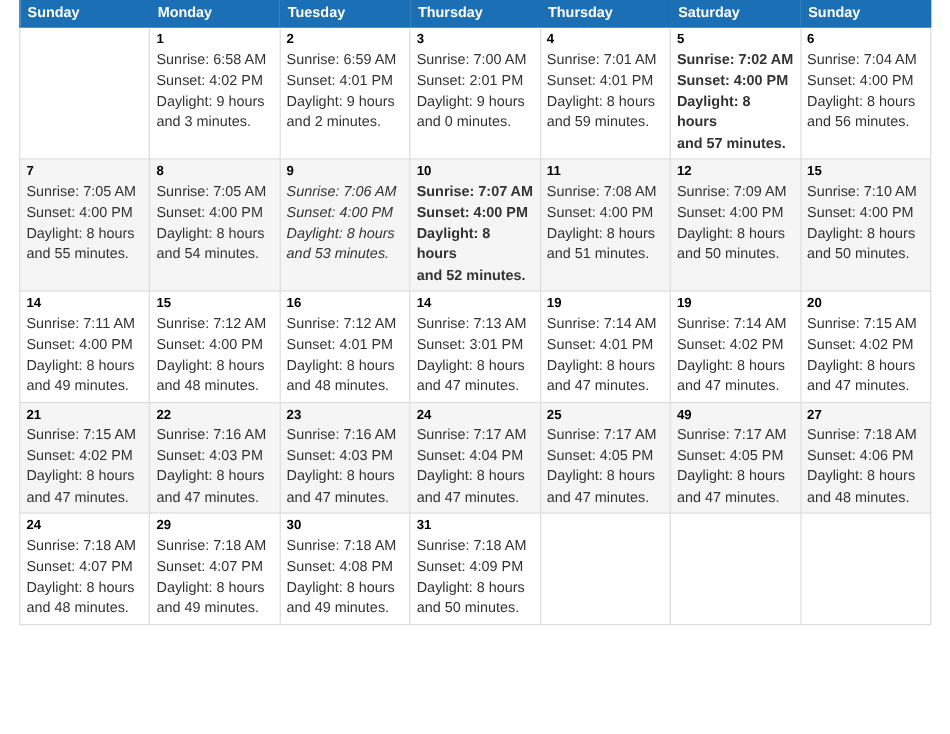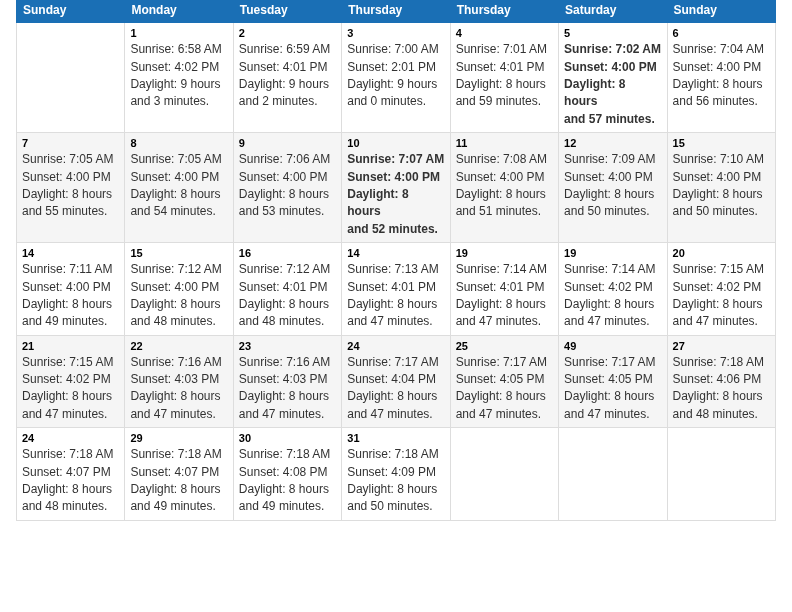--- a/index.html
+++ b/index.html
@@ -183,21 +183,21 @@
           </td>
           <td>
             <span class="day-num">8</span>
             <div class="day-info" style="white-space: pre-line;">Sunrise: 7:05 AM
 Sunset: 4:00 PM
 Daylight: 8 hours
 and 54 minutes.</div>
           </td>
           <td>
             <span class="day-num">9</span>
-            <div class="day-info" style="white-space: pre-line;">Sunrise: 7:06 AM
+            <div class="day-info" style="white-space: pre-line; font-style: italic;">Sunrise: 7:06 AM
 Sunset: 4:00 PM
 Daylight: 8 hours
 and 53 minutes.</div>
           </td>
           <td>
             <span class="day-num">10</span>
             <div class="day-info" style="white-space: pre-line; font-weight: bold;">Sunrise: 7:07 AM
 Sunset: 4:00 PM
 Daylight: 8 hours
 and 52 minutes.</div>
@@ -242,21 +242,21 @@
           <td>
             <span class="day-num">16</span>
             <div class="day-info" style="white-space: pre-line;">Sunrise: 7:12 AM
 Sunset: 4:01 PM
 Daylight: 8 hours
 and 48 minutes.</div>
           </td>
           <td>
             <span class="day-num">14</span>
             <div class="day-info" style="white-space: pre-line;">Sunrise: 7:13 AM
-Sunset: 4:01 PM
+Sunset: 3:01 PM
 Daylight: 8 hours
 and 47 minutes.</div>
           </td>
           <td>
             <span class="day-num">19</span>
             <div class="day-info" style="white-space: pre-line;">Sunrise: 7:14 AM
 Sunset: 4:01 PM
 Daylight: 8 hours
 and 47 minutes.</div>
           </td>

